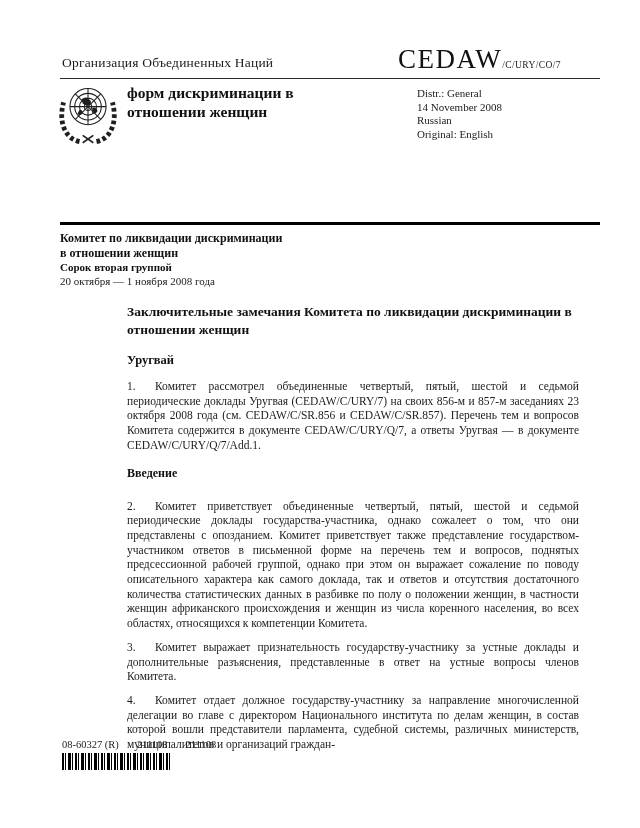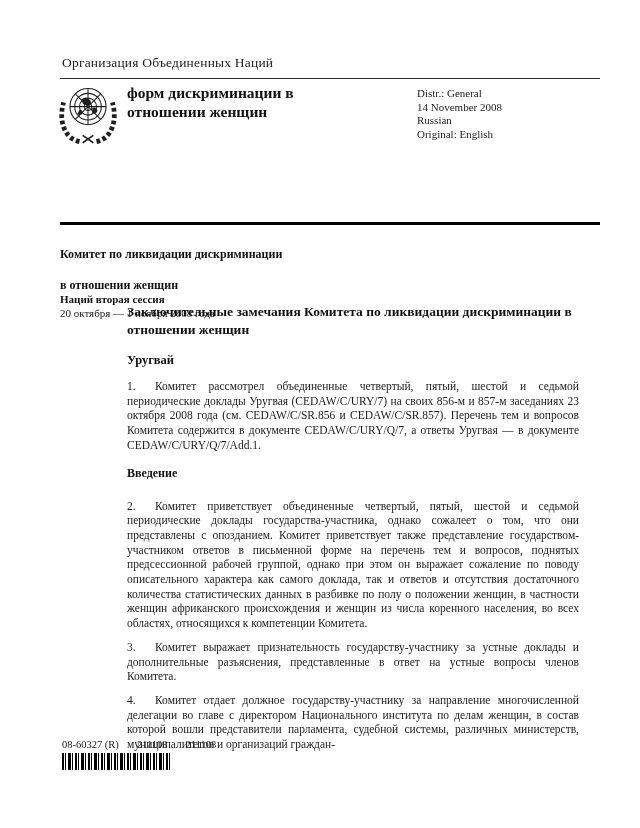--- a/index.html
+++ b/index.html
@@ -17,21 +17,21 @@
   .conv-title {
     position:absolute; left:127px; top:83px; width:270px;
     font-weight:bold; font-size:15.5px; line-height:19px; color:#111;
   }
   .conv-title span { display:block; }
   .distr-block { position:absolute; left:417px; top:87px; font-size:11px; line-height:13.5px; }
   .distr-block div { white-space:nowrap; }
   
   .rule-heavy { position:absolute; left:60px; top:222px; width:541px; height:3px; background:#000; }
   .session-block { position:absolute; left:60px; top:231px; }
-  .committee-line { font-weight:bold; font-size:12px; line-height:14.5px; color:#111;margin-top:16px; }
+  .committee-line { font-weight:bold; font-size:12px; line-height:14.5px; color:#111; }
   .session-name { font-weight:bold; font-size:11px; line-height:13.5px; margin-top:1px; color:#111; }
   .session-dates { font-size:11px; line-height:13.5px; }
   
   .text-block { position:absolute; left:127px; top:303px; width:452px; }
   .doc-title { font-weight:bold; font-size:13.5px; line-height:17.5px; color:#111; margin:0 0 15px 0; }
   .country-heading { font-weight:bold; font-size:12.5px; color:#111; margin:0 0 11px 0; }
   .section-heading { font-weight:bold; font-size:12px; color:#111; margin:13px 0 18px 0; }
   .para { font-size:11.5px; line-height:14.7px; text-align:justify; margin:0 0 9px 0; }
   .pnum { display:inline-block; width:28px; }
   
@@ -45,20 +45,23 @@
       #000 6px, #000 9px, #fff 9px, #fff 10px,
       #000 10px, #000 11px, #fff 11px, #fff 13px);
   }
 </style>
 </head>
 <body>
 
 <div class="page">
 
   <div class="org-name">Организация Объединенных Наций</div>
+  <div class="doc-symbol">
+    <span class="main">CEDAW</span><span class="suffix">/C/URY/CO/7</span>
+  </div>
   <div class="rule-thin"></div>
 
   <div class="emblem">
     <svg width="68" height="68" viewBox="0 0 64 64" aria-hidden="true">
       <g stroke="#1f1f1f" fill="none" stroke-width="1">
         <circle cx="32" cy="26" r="17"></circle>
         <circle cx="32" cy="26" r="12.5"></circle>
         <circle cx="32" cy="26" r="8"></circle>
         <circle cx="32" cy="26" r="3.5"></circle>
         <line x1="15" y1="26" x2="49" y2="26"></line>
@@ -92,21 +95,21 @@
     <div>14 November 2008</div>
     <div>Russian</div>
     <div>Original: English</div>
   </div>
 
   <div class="rule-heavy"></div>
 
   <div class="session-block">
     <div class="committee-line">Комитет по ликвидации дискриминации</div>
     <div class="committee-line">в отношении женщин</div>
-    <div class="session-name">Наций вторая сессия</div>
+    <div class="session-name">Сорок вторая группой</div>
     <div class="session-dates">20 октября — 1 ноября 2008 года</div>
   </div>
 
   <div class="text-block">
     <p class="doc-title">Заключительные замечания Комитета по ликвидации дискриминации в отношении женщин</p>
     <p class="country-heading">Уругвай</p>
 
     <p class="para"><span class="pnum">1.</span><span>Комитет рассмотрел объединенные четвертый, пятый, шестой и седьмой периодические доклады Уругвая (CEDAW/C/URY/7) на своих 856-м и 857-м заседаниях 23 октября 2008 года (см. CEDAW/C/SR.856 и CEDAW/C/SR.857). Перечень тем и вопросов Комитета содержится в документе CEDAW/C/URY/Q/7, а ответы Уругвая — в документе CEDAW/C/URY/Q/7/Add.1.</span></p>
 
     <p class="section-heading">Введение</p>

